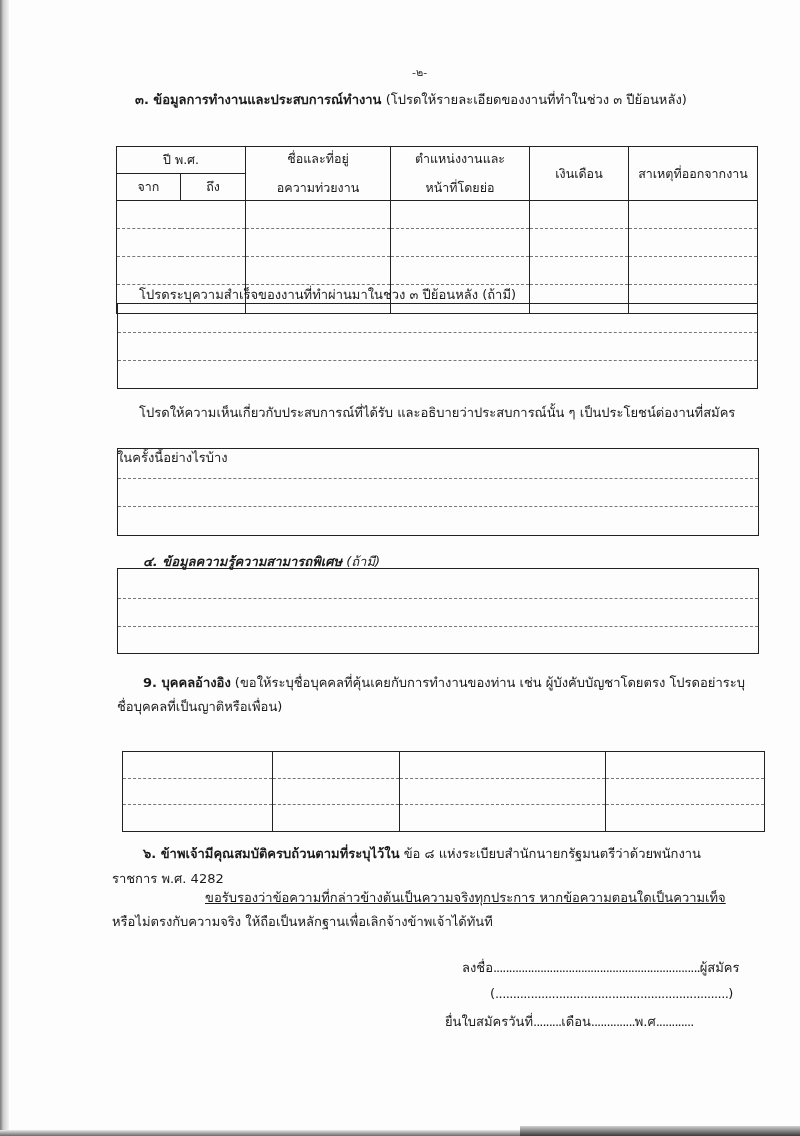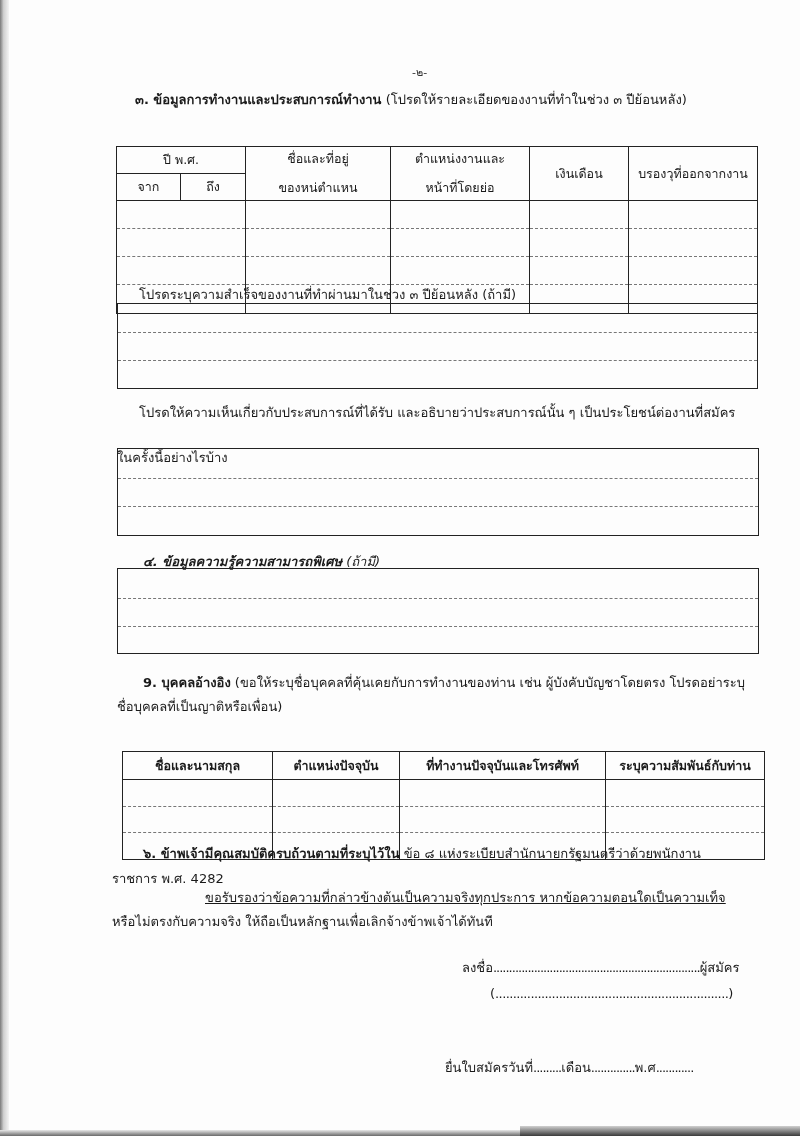--- a/index.html
+++ b/index.html
@@ -54,28 +54,28 @@
       <col style="width:145px">
     <col style="width:139px">
       <col style="width:99px">
       <col style="width:129px">
   </colgroup>
   <tbody>
       <tr class="hdr" style="height:27px;">
     <th colspan="2">ปี พ.ศ.</th>
     <th rowspan="2">
       <div>ชื่อและที่อยู่</div>
-      <div style="margin-top:9px;">ของหน่ตำแหน</div>
+      <div style="margin-top:9px;">อความท่วยงาน</div>
     </th>
     <th rowspan="2">
       <div>ตำแหน่งงานและ</div>
       <div style="margin-top:9px;">หน้าที่โดยย่อ</div>
     </th>
     <th rowspan="2">เงินเดือน</th>
-    <th rowspan="2">บรองวุที่ออกจากงาน</th>
+    <th rowspan="2">สาเหตุที่ออกจากงาน</th>
   </tr>
   <tr class="hdr" style="height:27px;">
     <th>จาก</th>
     <th>ถึง</th>
   </tr>
   <tr class="data" style="height:28px;">
     <td colspan="2"></td>
     <td></td>
     <td></td>
     <td></td>
@@ -135,26 +135,20 @@
 <div class="abs txt" style="left:117px; top:699px;">ชื่อบุคคลที่เป็นญาติหรือเพื่อน)</div>
 
 <table class="grid" style="left:122px; top:716px; width:642px;">
   <colgroup>
     <col style="width:150px">
       <col style="width:127px">
       <col style="width:206px">
       <col style="width:159px">
   </colgroup>
   <tbody>
-      <tr class="hdr" style="height:28px;">
-    <th class="bold-h">ชื่อและนามสกุล</th>
-    <th class="bold-h">ตำแหน่งปัจจุบัน</th>
-    <th class="bold-h">ที่ทำงานปัจจุบันและโทรศัพท์</th>
-    <th class="bold-h">ระบุความสัมพันธ์กับท่าน</th>
-  </tr>
   <tr class="data" style="height:27px;">
     <td></td>
     <td></td>
     <td></td>
     <td></td>
   </tr>
   <tr class="data" style="height:26px;">
     <td></td>
     <td></td>
     <td></td>
@@ -175,15 +169,15 @@
 <div class="abs txt" style="left:112px; top:871px;">ราชการ พ.ศ. 4282</div>
 <div class="abs txt" style="left:205px; top:890px;text-decoration:underline;">ขอรับรองว่าข้อความที่กล่าวข้างต้นเป็นความจริงทุกประการ  หากข้อความตอนใดเป็นความเท็จ</div>
 <div class="abs txt" style="left:112px; top:914px;">หรือไม่ตรงกับความจริง ให้ถือเป็นหลักฐานเพื่อเลิกจ้างข้าพเจ้าได้ทันที</div>
 
 <div class="abs txt" style="left:462px; top:960px;">
   <span>ลงชื่อ</span><span style="letter-spacing:-1px;">..................................................................</span><span>ผู้สมัคร</span>
 </div>
 <div class="abs txt" style="left:490px; top:986px;">
   <span>(</span><span style="letter-spacing:-0.6px;">..................................................................</span><span>)</span>
 </div>
-<div class="abs txt" style="left:445px; top:1014px;margin-top:46px;">
+<div class="abs txt" style="left:445px; top:1014px;">
   <span>ยื่นใบสมัครวันที่</span><span style="letter-spacing:-1px;">.........</span><span>เดือน</span><span style="letter-spacing:-1px;">..............</span><span>พ.ศ</span><span style="letter-spacing:-1px;">............</span>
 </div>
 
 </body></html>

